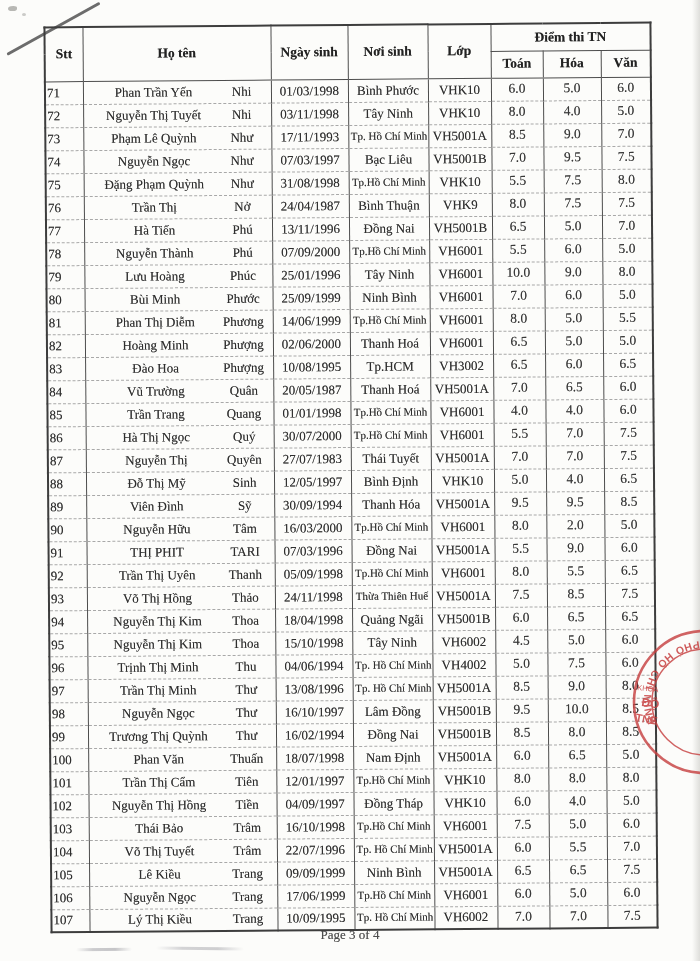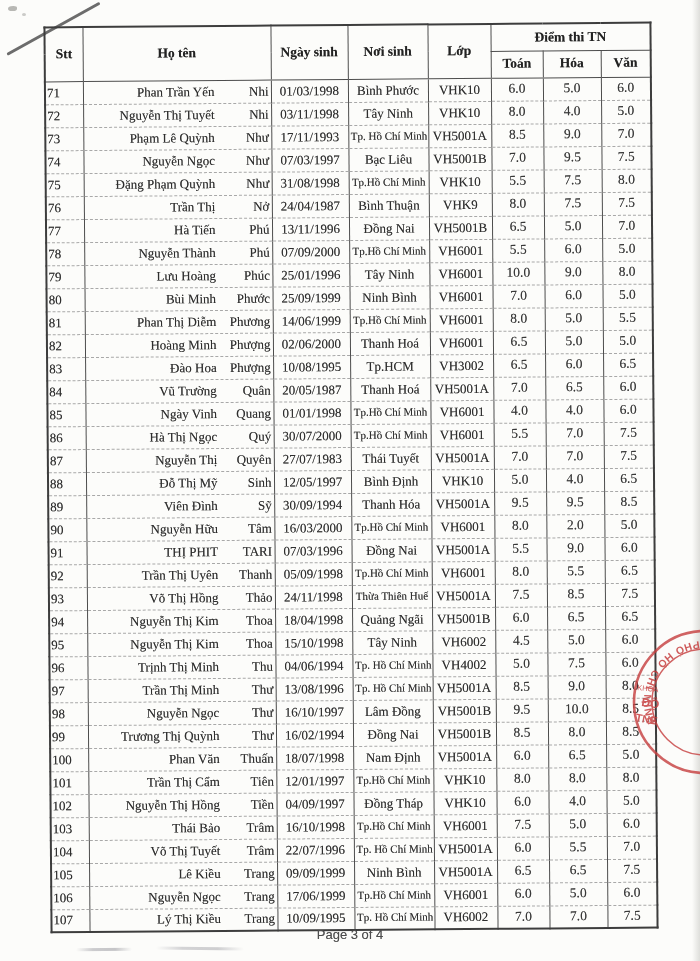--- a/index.html
+++ b/index.html
@@ -28,29 +28,29 @@
   th,td{padding:0 2px;overflow:hidden;white-space:nowrap;font-size:13px;line-height:1.05;}
   th{font-weight:700;color:#222;text-align:center;vertical-align:middle;font-size:13.5px;}
   td{border-left:1.5px solid #4d4d4d;border-top:1px dashed #a8a8a8;vertical-align:middle;}
   th{border-left:1.5px solid #4d4d4d;}
   thead tr{height:27px;}
   thead tr:first-child th{border-bottom:1.5px solid #4d4d4d;}
   thead tr:last-child th{border-bottom:1.5px solid #4d4d4d;}
   tbody tr{height:23px;}
   .c-stt{text-align:left;padding-left:1px;}
   .namewrap{display:flex;align-items:center;padding-left:7px;}
-  .ho{flex:0 0 122px;text-align:right;}
-  .ten{flex:1;text-align:right;}
+  .ho{flex:0 0 122px;text-align:center;}
+  .ten{flex:1;text-align:center;}
   .c-date,.c-noi,.c-lop,.c-score{text-align:center;}
   .c-noi.compact{font-size:11px;}
   .c-score{font-size:13.5px;color:#383838;}
 
   
   .footer{position:absolute;left:0;top:927px;width:700px;text-align:center;
-    font-family:Liberation Sans, sans-serif;font-size:13px;color:#4d4d4d;
+    font-family:Liberation Serif, serif;font-size:13px;color:#4d4d4d;
     text-shadow:0 0 .5px rgba(70,70,70,.5);}
 
   
   .stamp{position:absolute;left:594px;top:616px;width:106px;height:172px;opacity:.82;}
   .stamp text{font-family:"Liberation Sans","DejaVu Sans",sans-serif;}
 </style>
 </head>
 <body>
 
 <div class="page">
@@ -309,21 +309,21 @@
     <td class="c-lop">VH5001A</td>
     <td class="c-score">7.0</td>
     <td class="c-score">6.5</td>
     <td class="c-score">6.0</td>
   </tr>
 
   <tr>
     <td class="c-stt">85</td>
     <td class="c-name">
       <div class="namewrap">
-        <span class="ho">Ngày Vinh</span>
+        <span class="ho">Trần Trang</span>
         <span class="ten">Quang</span>
       </div>
     </td>
     <td class="c-date">01/01/1998</td>
     <td class="c-noi compact">Tp.Hồ Chí Minh</td>
     <td class="c-lop">VH6001</td>
     <td class="c-score">4.0</td>
     <td class="c-score">4.0</td>
     <td class="c-score">6.0</td>
   </tr>

